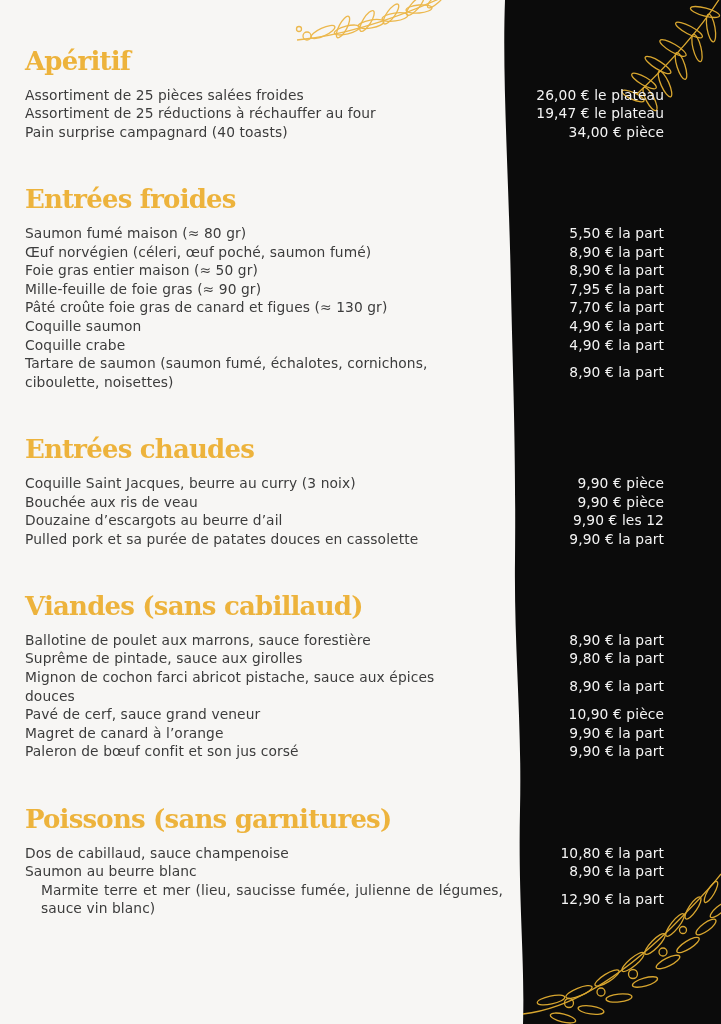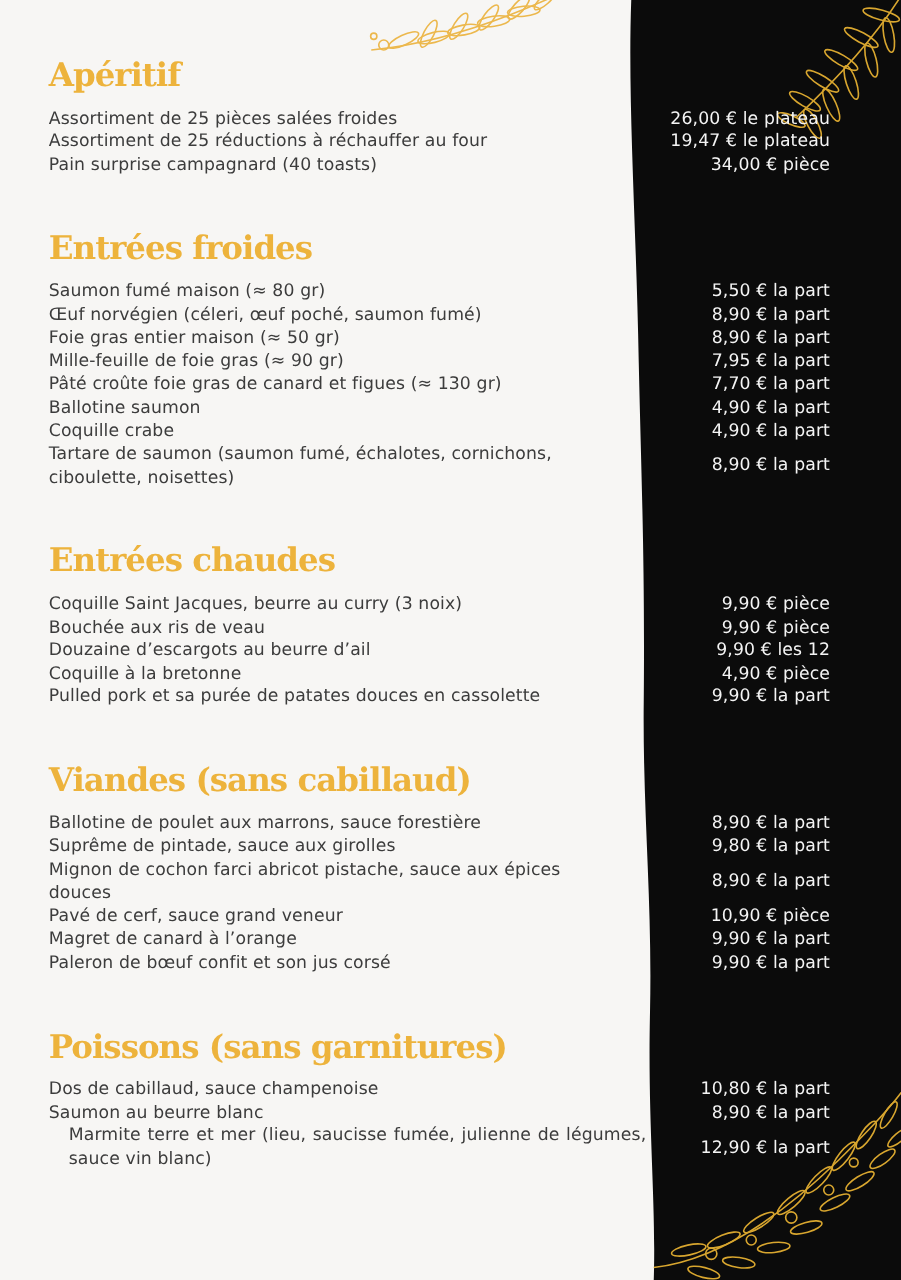--- a/index.html
+++ b/index.html
@@ -33,21 +33,21 @@
   .deco-topright { top: -4px; right: -2px; width: 102px; height: 122px; }
   .deco-topright path, .deco-topright ellipse, .deco-topright circle { stroke: var(--branch, #D8A62F); }
   .deco-bottomright { bottom: -6px; right: -2px; width: 202px; height: 162px; }
   .deco-bottomright path, .deco-bottomright ellipse, .deco-bottomright circle { stroke: var(--branch, #D8A62F); }
 
   .content {
     position: absolute;
     inset: 0;
     z-index: 3;
     box-sizing: border-box;
-    padding: 47px 57px 0 39px;
+    padding: 47px 57px 0 25px;
   }
   .menu-section { margin: 0; }
   .menu-section + .menu-section { margin-top: 44px; }
   .section-title {
     margin: 0 0 10px 0;
     font-family: "DejaVu Serif", "Liberation Serif", serif;
     font-weight: bold;
     font-size: 26px;
     line-height: 1.1;
     letter-spacing: -0.8px;
@@ -170,21 +170,21 @@
         </div>
         <div class="menu-row">
           <div class="item-name">Mille-feuille de foie gras (≈ 90 gr)</div>
           <div class="item-price">7,95 € la part</div>
         </div>
         <div class="menu-row">
           <div class="item-name">Pâté croûte foie gras de canard et figues (≈ 130 gr)</div>
           <div class="item-price">7,70 € la part</div>
         </div>
         <div class="menu-row">
-          <div class="item-name">Ballotine saumon</div>
+          <div class="item-name">Coquille saumon</div>
           <div class="item-price">4,90 € la part</div>
         </div>
         <div class="menu-row">
           <div class="item-name">Coquille crabe</div>
           <div class="item-price">4,90 € la part</div>
         </div>
         <div class="menu-row">
           <div class="item-name">Tartare de saumon (saumon fumé, échalotes, cornichons, ciboulette, noisettes)</div>
           <div class="item-price">8,90 € la part</div>
         </div>
@@ -197,24 +197,20 @@
         </div>
         <div class="menu-row">
           <div class="item-name">Bouchée aux ris de veau</div>
           <div class="item-price">9,90 € pièce</div>
         </div>
         <div class="menu-row">
           <div class="item-name">Douzaine d’escargots au beurre d’ail</div>
           <div class="item-price">9,90 € les 12</div>
         </div>
         <div class="menu-row">
-          <div class="item-name">Coquille à la bretonne</div>
-          <div class="item-price">4,90 € pièce</div>
-        </div>
-        <div class="menu-row">
           <div class="item-name">Pulled pork et sa purée de patates douces en cassolette</div>
           <div class="item-price">9,90 € la part</div>
         </div>
       </section>
       <section class="menu-section">
         <h2 class="section-title">Viandes (sans cabillaud)</h2>
         <div class="menu-row">
           <div class="item-name">Ballotine de poulet aux marrons, sauce forestière</div>
           <div class="item-price">8,90 € la part</div>
         </div>

